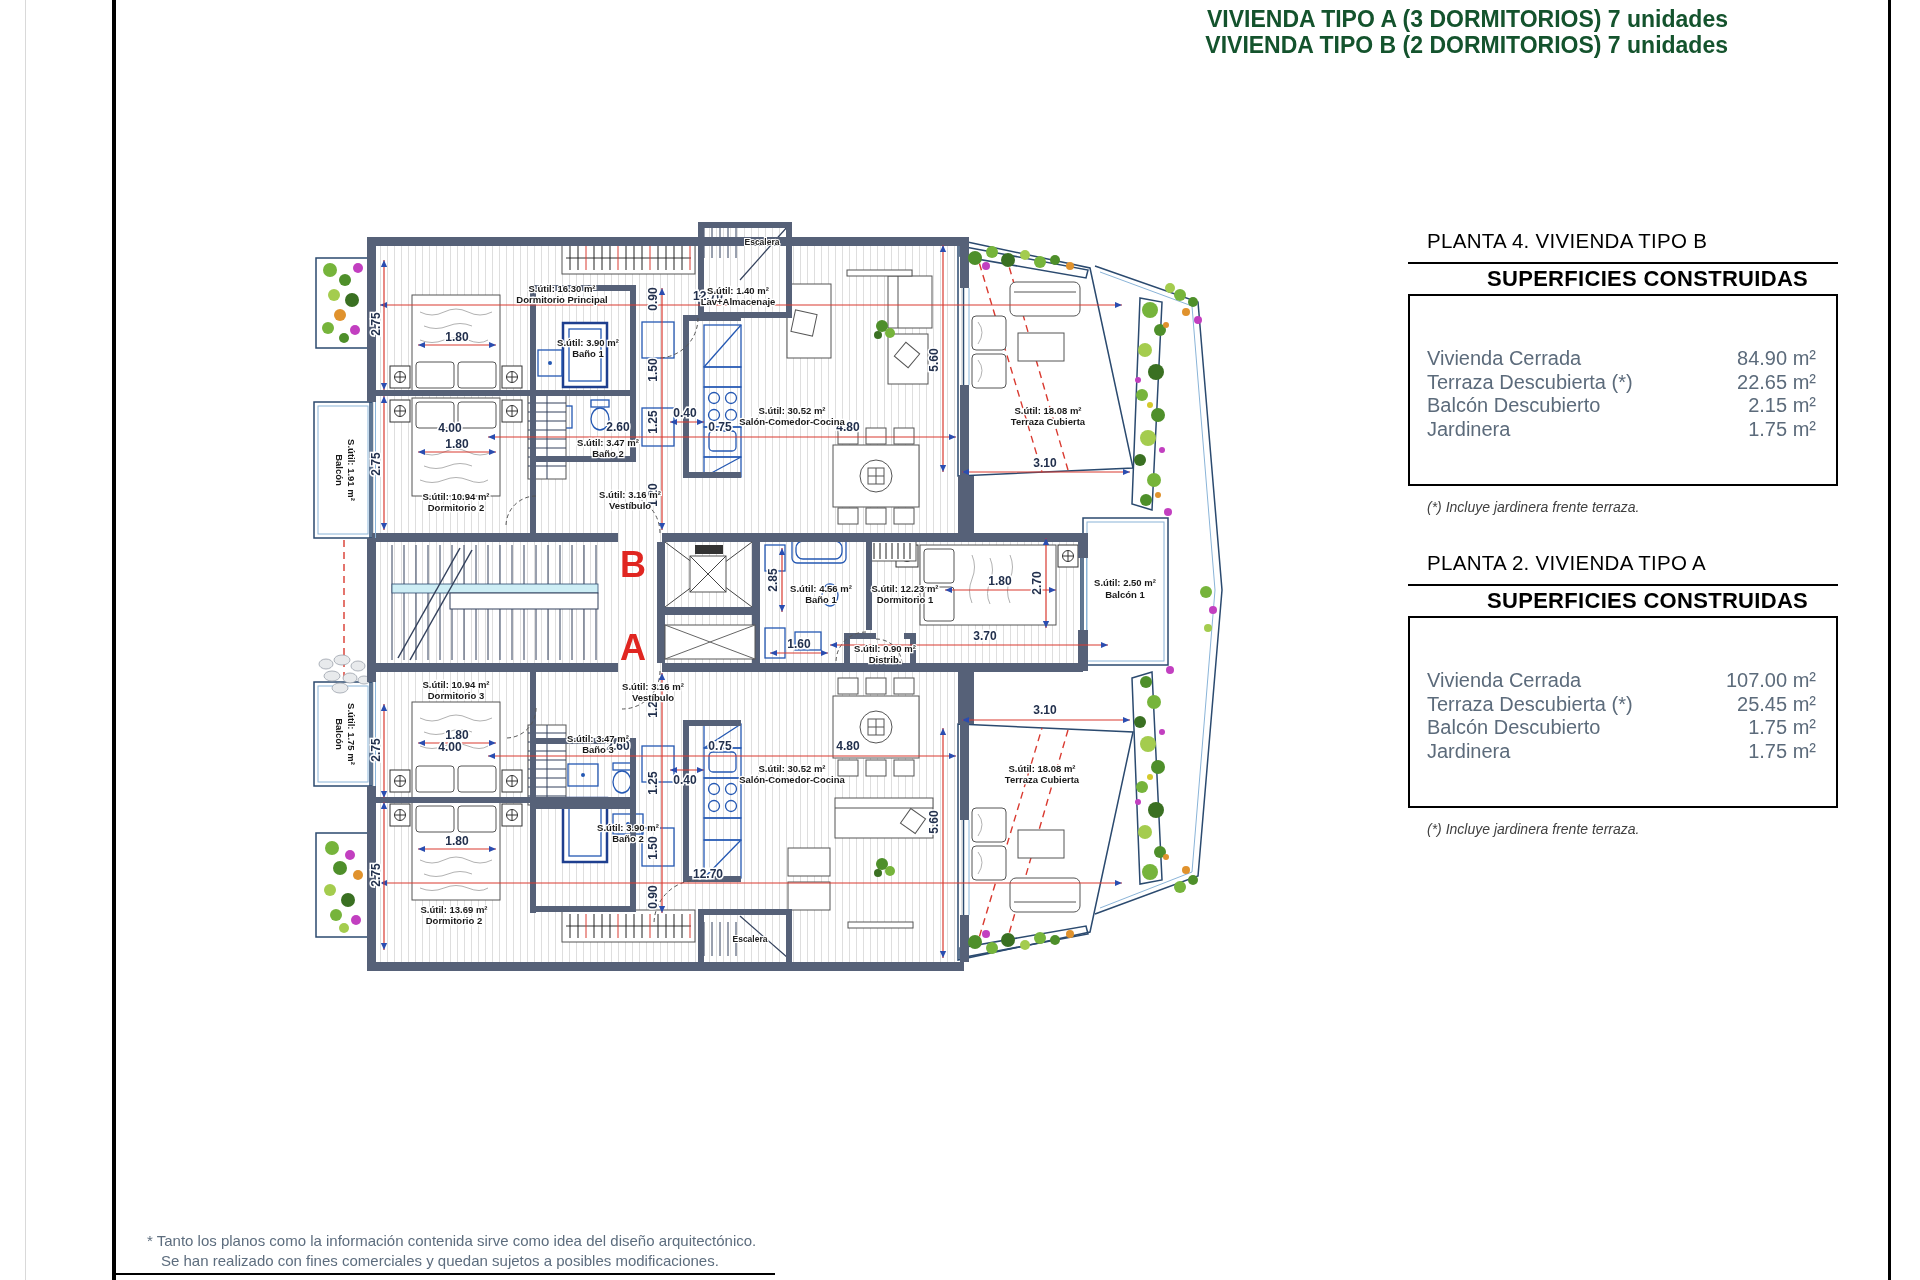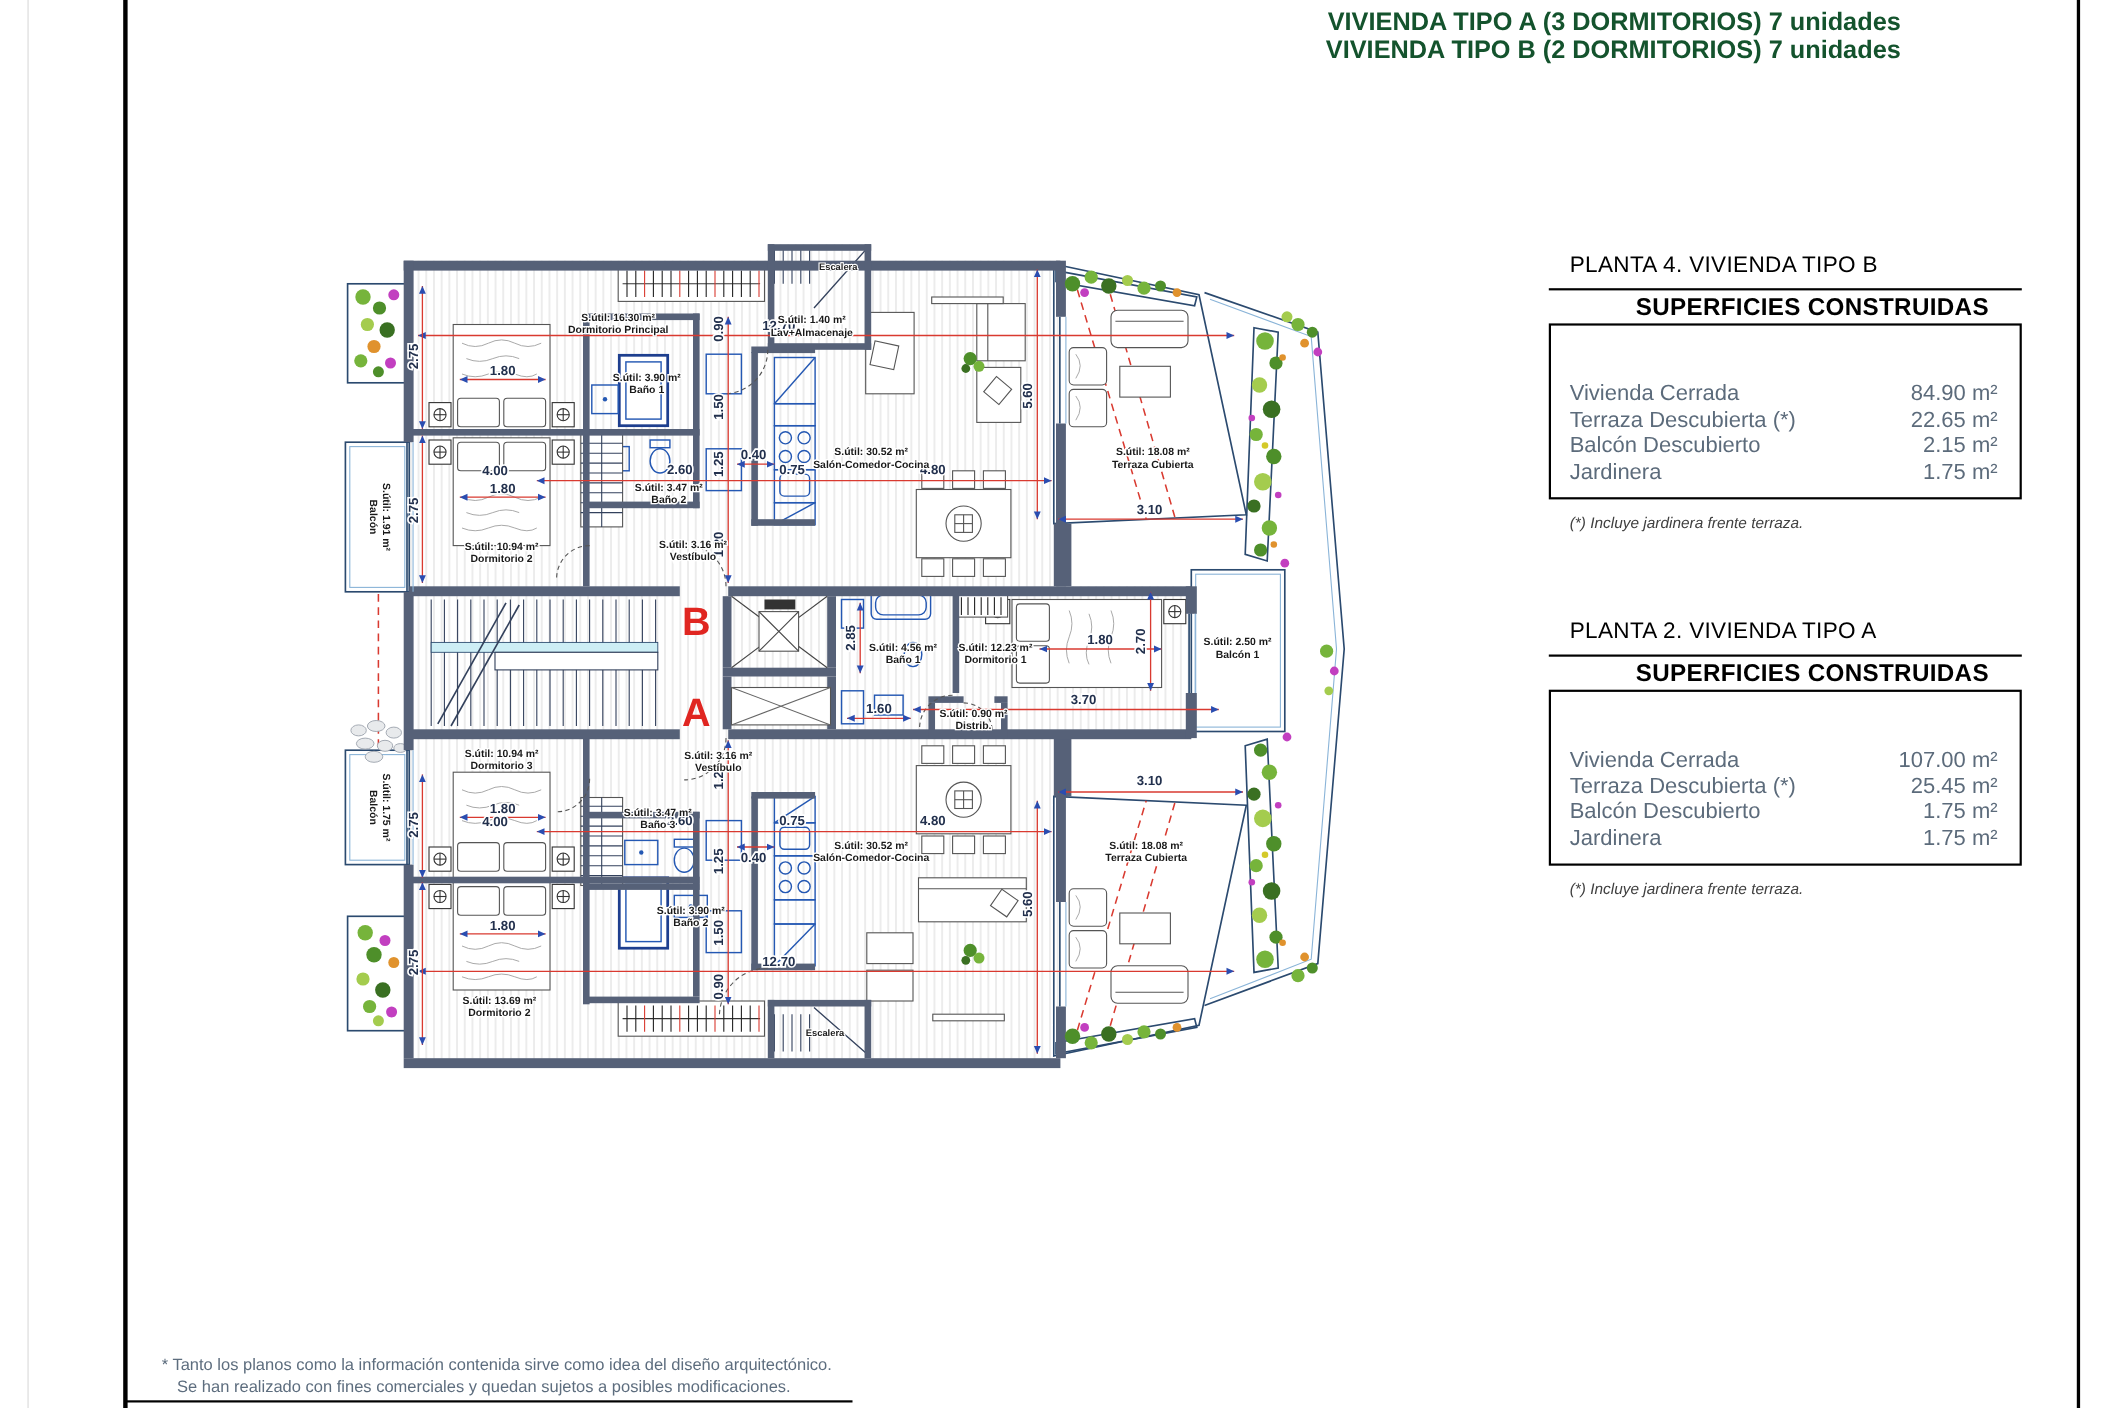--- a/index.html
+++ b/index.html
@@ -11,21 +11,21 @@
   .frame-black{position:absolute;background:#000;}
   
   #hdr{position:absolute;top:6px;right:192px;text-align:right;}
   #hdr .t{font-size:47px;line-height:54px;font-weight:400;letter-spacing:1px;color:#0c0c0c;}
   #hdr .s{font-size:23px;line-height:26px;font-weight:700;color:#14532d;}
   
   .tblock{position:absolute;left:1408px;width:430px;}
   .tblock .hd{font-size:20.5px;line-height:26px;font-weight:400;color:#000;padding-left:19px;letter-spacing:.3px;}
   .tblock .rule{height:0;border-top:2px solid #000;margin-top:8px;}
   .tblock .boxtitle{font-size:22px;line-height:30px;font-weight:700;color:#000;padding-left:79px;letter-spacing:.3px;}
-  .tblock .box{border:2px solid #000;height:160px;padding-top:51px;box-sizing:border-box;}
+  .tblock .box{border:2px solid #000;height:192px;padding-top:51px;box-sizing:border-box;}
   .tblock .row{display:flex;justify-content:space-between;padding:0 20px 0 17px;
                font-size:20px;line-height:23.5px;color:#5c6b7b;}
   .tblock .fn{margin-top:13px;padding-left:19px;font-size:14px;color:#404040;font-style:italic;}
   
   #disc{position:absolute;left:147px;top:1231px;font-size:15px;line-height:19.5px;color:#5d6d7e;}
   #disc .l2{padding-left:14px;}
   
   text{font-family:"Liberation Sans",sans-serif;}
   .rlabel{font-size:9.5px;font-weight:700;fill:#191919;text-anchor:middle;
           stroke:#fff;stroke-width:2.5px;paint-order:stroke;}
@@ -77,21 +77,21 @@
           <span>2.15 m²</span>
         </div>
       <div class="row">
           <span>Jardinera</span>
           <span>1.75 m²</span>
         </div>
     </div>
     <div class="fn">(*) Incluye jardinera frente terraza.</div>
   </div>
 
-  <div class="tblock" style="top:550px;margin-top:11px;">
+  <div class="tblock" style="top:550px;">
     <div class="hd">PLANTA 2. VIVIENDA TIPO A</div>
     <div class="rule"></div>
     <div class="boxtitle">SUPERFICIES CONSTRUIDAS</div>
     <div class="box">
       <div class="row">
           <span>Vivienda Cerrada</span>
           <span>107.00 m²</span>
         </div>
       <div class="row">
           <span>Terraza Descubierta (*)</span>

